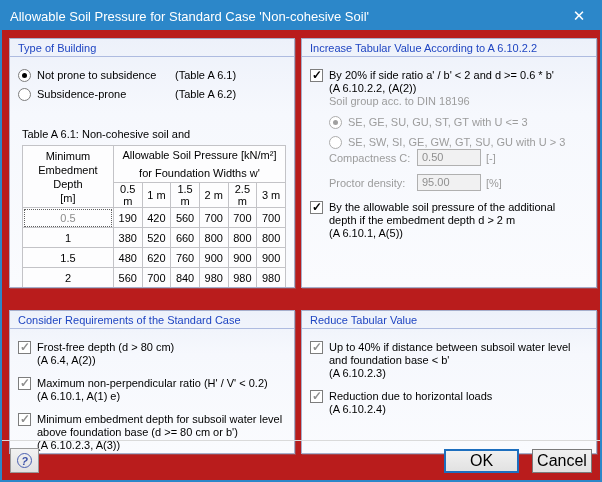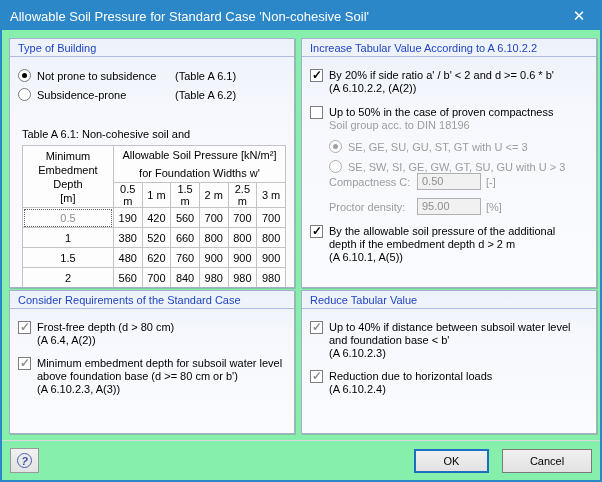--- a/index.html
+++ b/index.html
@@ -1,57 +1,57 @@
 <!DOCTYPE html>
 <html><head>
 <meta charset="utf-8">
 <style>
   html,body { margin:0; padding:0; background:#d8d8d8; }
   * { box-sizing:border-box; }
   .dialog {
     width:602px; height:482px;
     border:2px solid #2c87c9;
-    background:#86efac;
+    background:#b91c1c;
     font-family:"Liberation Sans", sans-serif;
     font-size:11px; color:#000;
     position:relative; overflow:hidden;
   }
   .titlebar {
     height:28px; background:#2c87c9; color:#fff;
     display:flex; align-items:center;
     padding-left:8px; font-size:13px;
   }
   .title-text { flex:1; white-space:nowrap; overflow:hidden; }
   .close-btn {
     width:42px; height:28px; display:flex; align-items:center; justify-content:center;
     font-size:15px; color:#fff; cursor:default;
   }
   .content {
     padding:8px 5px 0 7px;
     display:grid;
     grid-template-columns:286px 296px;
     grid-template-rows:250px 144px;
-    gap:2px 6px;
+    gap:22px 6px;
   }
   .groupbox {
     border:1px solid #a6aecb;
     background:linear-gradient(180deg,#edf1fa 0%,#f6f8fd 30%,#fafbfe 100%);
     box-shadow:1px 1px 0 rgba(130,130,145,.4);
     overflow:hidden;
   }
   .gb-title {
     color:#1f45c2;
     padding:3px 8px 2px 8px;
     border-bottom:1px solid #aebbe0;
     white-space:nowrap;
   }
   .gb-body { padding:6px 8px 0 8px; }
 
   
-  .radio-row { display:flex; align-items:center; margin-top:6px; }
+  .radio-row { display:flex; align-items:flex-start; margin-top:6px; }
   .radio {
     width:13px; height:13px; border:1px solid #7d7d7d; border-radius:50%;
     background:#fff; position:relative; flex:none; margin-right:6px;
   }
   .radio.selected::after {
     content:""; position:absolute; left:3px; top:3px; right:3px; bottom:3px;
     background:#000; border-radius:50%;
   }
   .radio.disabled { border-color:#adadad; }
   .radio.disabled.selected::after { background:#a0a0a0; }
@@ -118,25 +118,25 @@
     border:1px solid #9a9a9a; display:flex; align-items:center; justify-content:center;
   }
   .help-glyph {
     width:15px; height:15px; border:1px solid #4a5fb0; border-radius:50%;
     color:#3a50a8; font-size:11px; font-weight:bold;
     display:flex; align-items:center; justify-content:center; font-style:italic;
   }
   .btns { margin-left:auto; display:flex; gap:13px; }
   .btn {
     width:75px; height:24px; background:linear-gradient(#f0f0f0,#e2e2e2);
-    border:1px solid #7a7a7a; font-family:inherit; font-size:11px;
+    border:1px solid #7a7a7a; font-family:inherit; font-size:16px;
     display:flex; align-items:center; justify-content:center;
   }
   .btn.focus { border:2px solid #1c6ebe; }
-  .btn.cancel { width:90px; }
+  .btn.cancel { width:60px; }
 </style>
 </head>
 <body>
 
 <div class="dialog">
 
   <div class="titlebar">
     <span class="title-text">Allowable Soil Pressure for Standard Case 'Non-cohesive Soil'</span>
     <span class="close-btn">✕</span>
   </div>
@@ -225,24 +225,20 @@
 
     <div class="groupbox">
       <div class="gb-title">Increase Tabular Value According to A 6.10.2.2</div>
       <div class="gb-body">
         <div class="check-item" style="margin-top:6px">
           <span class="checkbox checked"></span>
           <span class="texts">
             <span>By 20% if side ratio a' / b' &lt; 2 and d &gt;= 0.6 * b'</span>
             <div class="ref-line">(A 6.10.2.2, (A(2))</div>
           </span>
-        </div>
-        <div class="check-item" style="margin-top:11px">
-          <span class="checkbox"></span>
-          <span class="texts">Up to 50% in the case of proven compactness</span>
         </div>
 
         <div class="sub-block">
           <div class="sub-label">Soil group acc. to DIN 18196</div>
           <div class="radio-row" style="margin-top:9px">
             <span class="radio disabled selected"></span>
             <span>SE, GE, SU, GU, ST, GT with U &lt;= 3</span>
           </div>
           <div class="radio-row" style="margin-top:7px">
             <span class="radio disabled"></span>
@@ -276,20 +272,27 @@
         <div class="check-item" style="margin-top:6px">
           <span class="checkbox checked gray"></span>
           <span class="texts">
             <span>Frost-free depth (d &gt; 80 cm)</span>
             <div class="ref-line">(A 6.4, A(2))</div>
           </span>
         </div>
         <div class="check-item" style="margin-top:10px">
           <span class="checkbox checked gray"></span>
           <span class="texts">
+            <span>Maximum non-perpendicular ratio (H' / V' &lt; 0.2)</span>
+            <div class="ref-line">(A 6.10.1, A(1) e)</div>
+          </span>
+        </div>
+        <div class="check-item" style="margin-top:10px">
+          <span class="checkbox checked gray"></span>
+          <span class="texts">
             <span>Minimum embedment depth for subsoil water level above foundation base (d &gt;= 80 cm or b')</span>
             <div class="ref-line">(A 6.10.2.3, A(3))</div>
           </span>
         </div>
       </div>
     </div>
 
     <div class="groupbox">
       <div class="gb-title">Reduce Tabular Value</div>
       <div class="gb-body">

